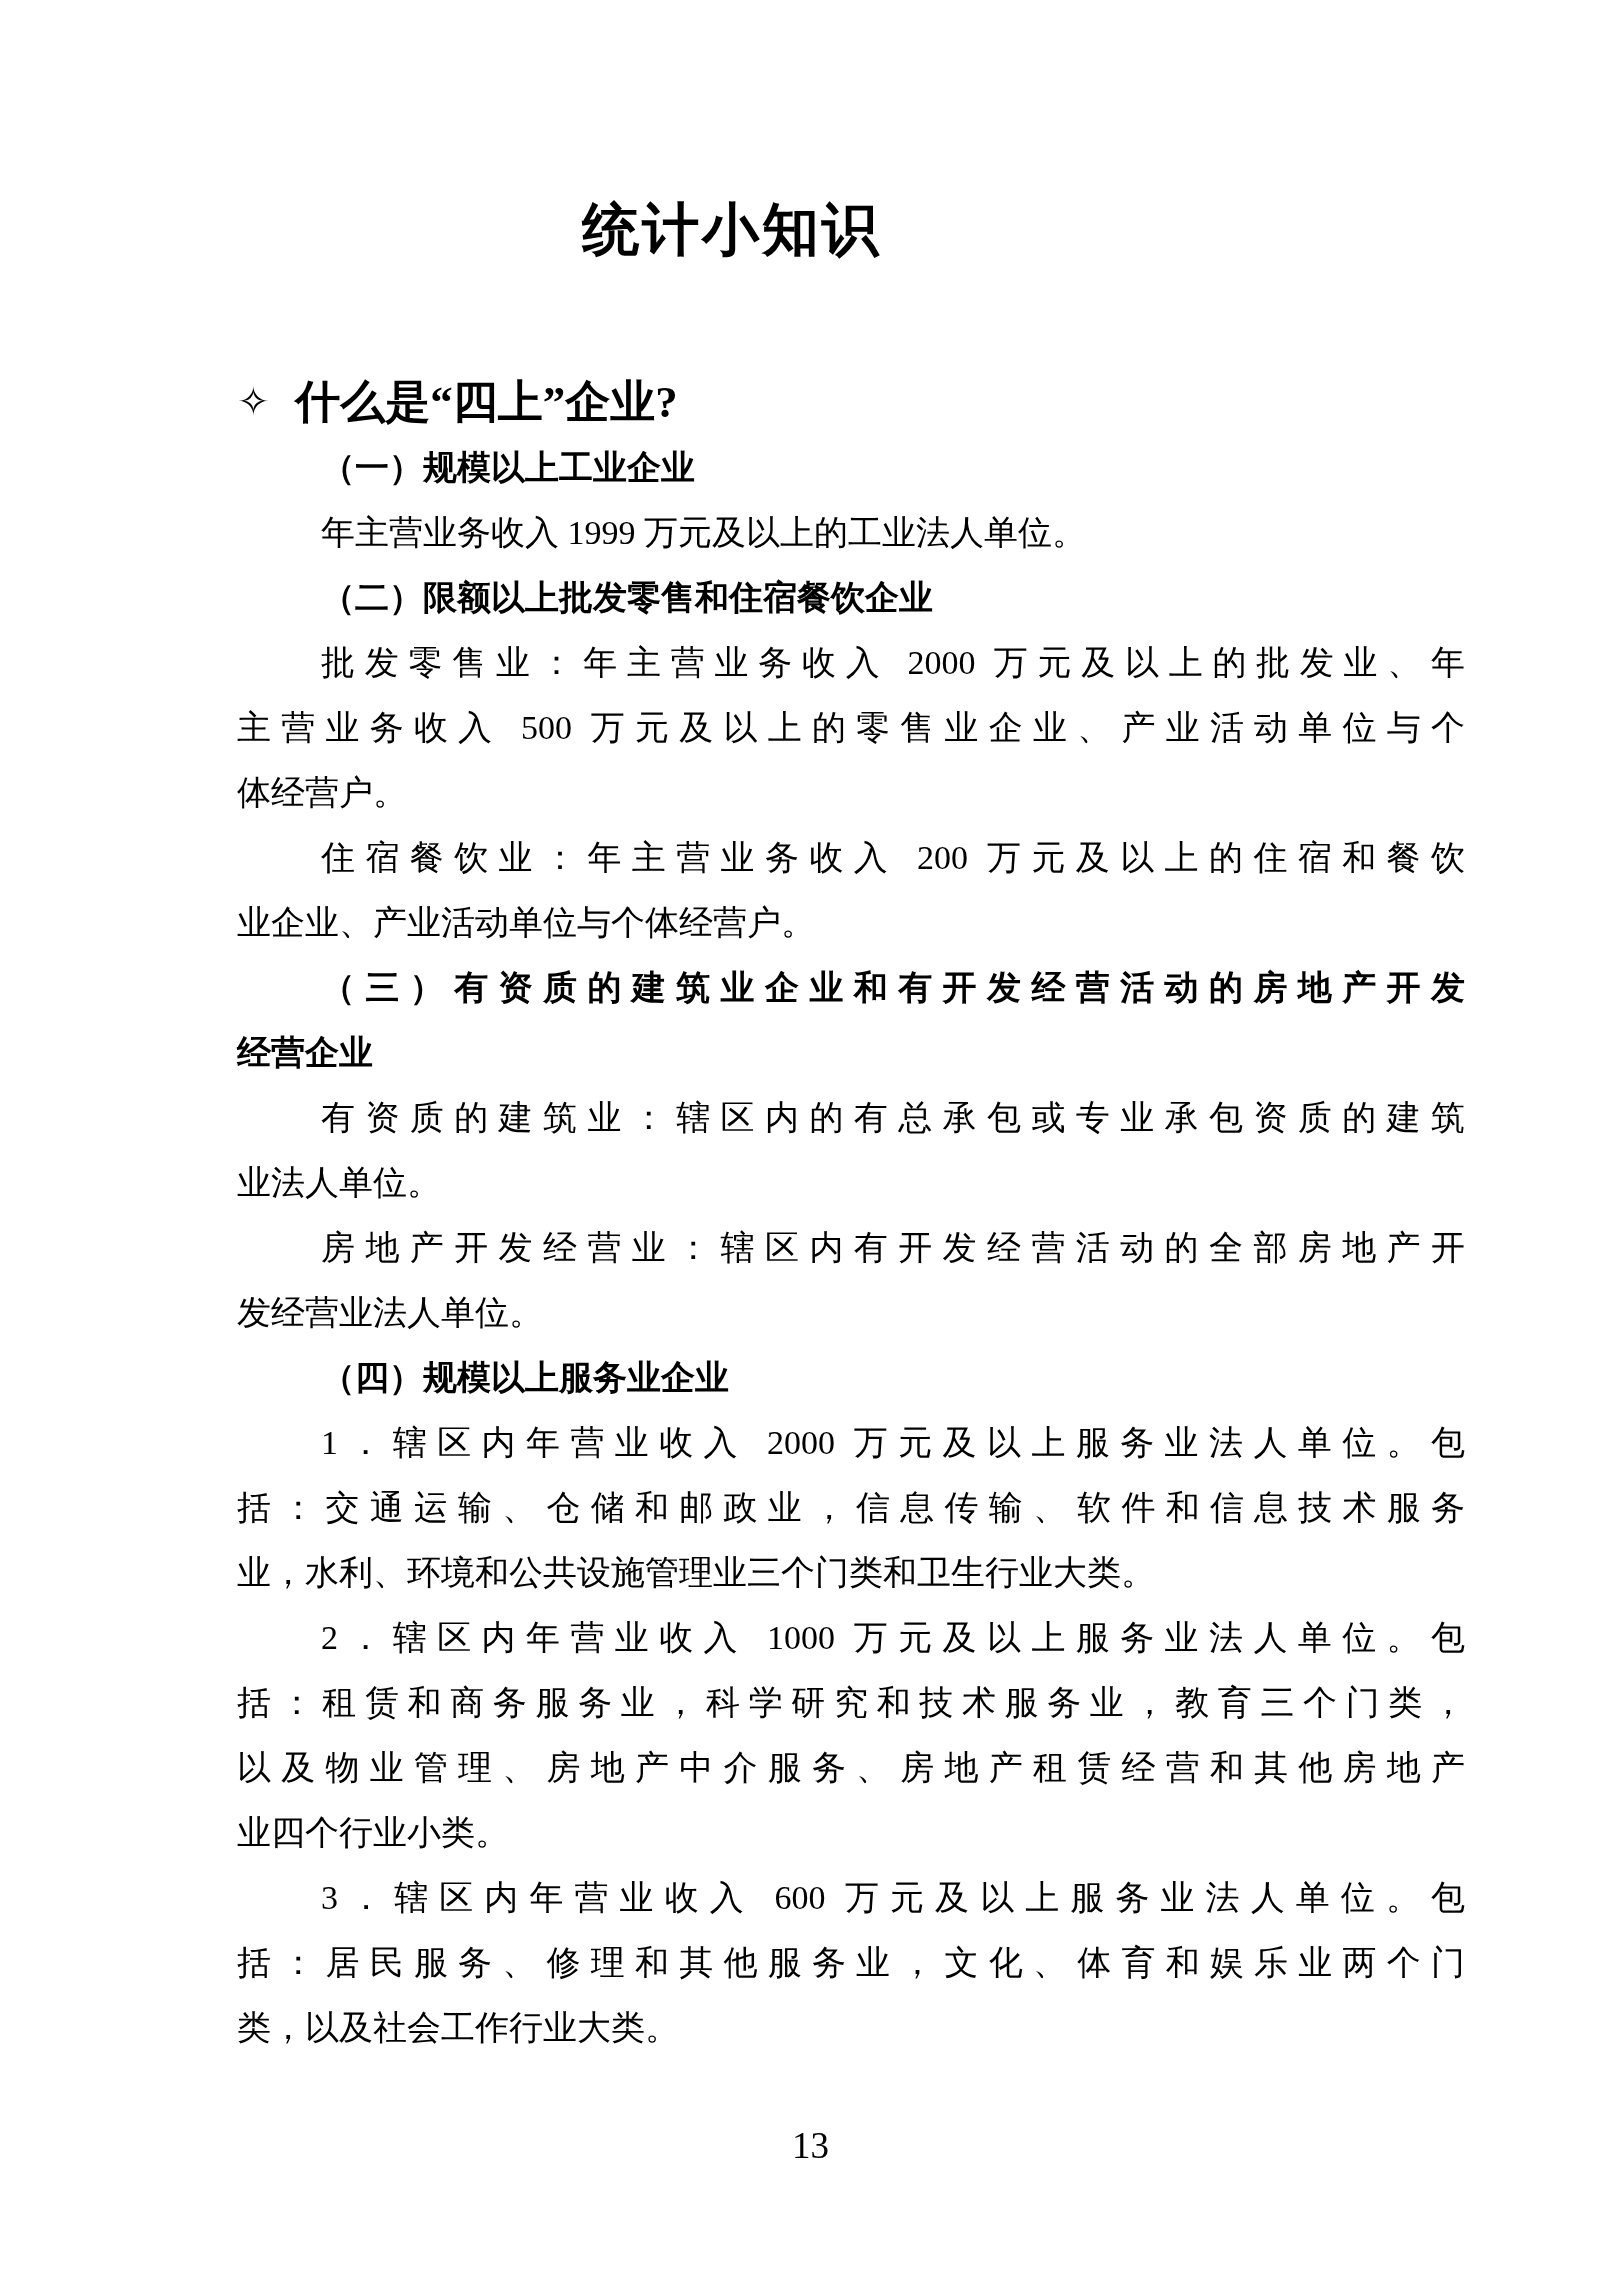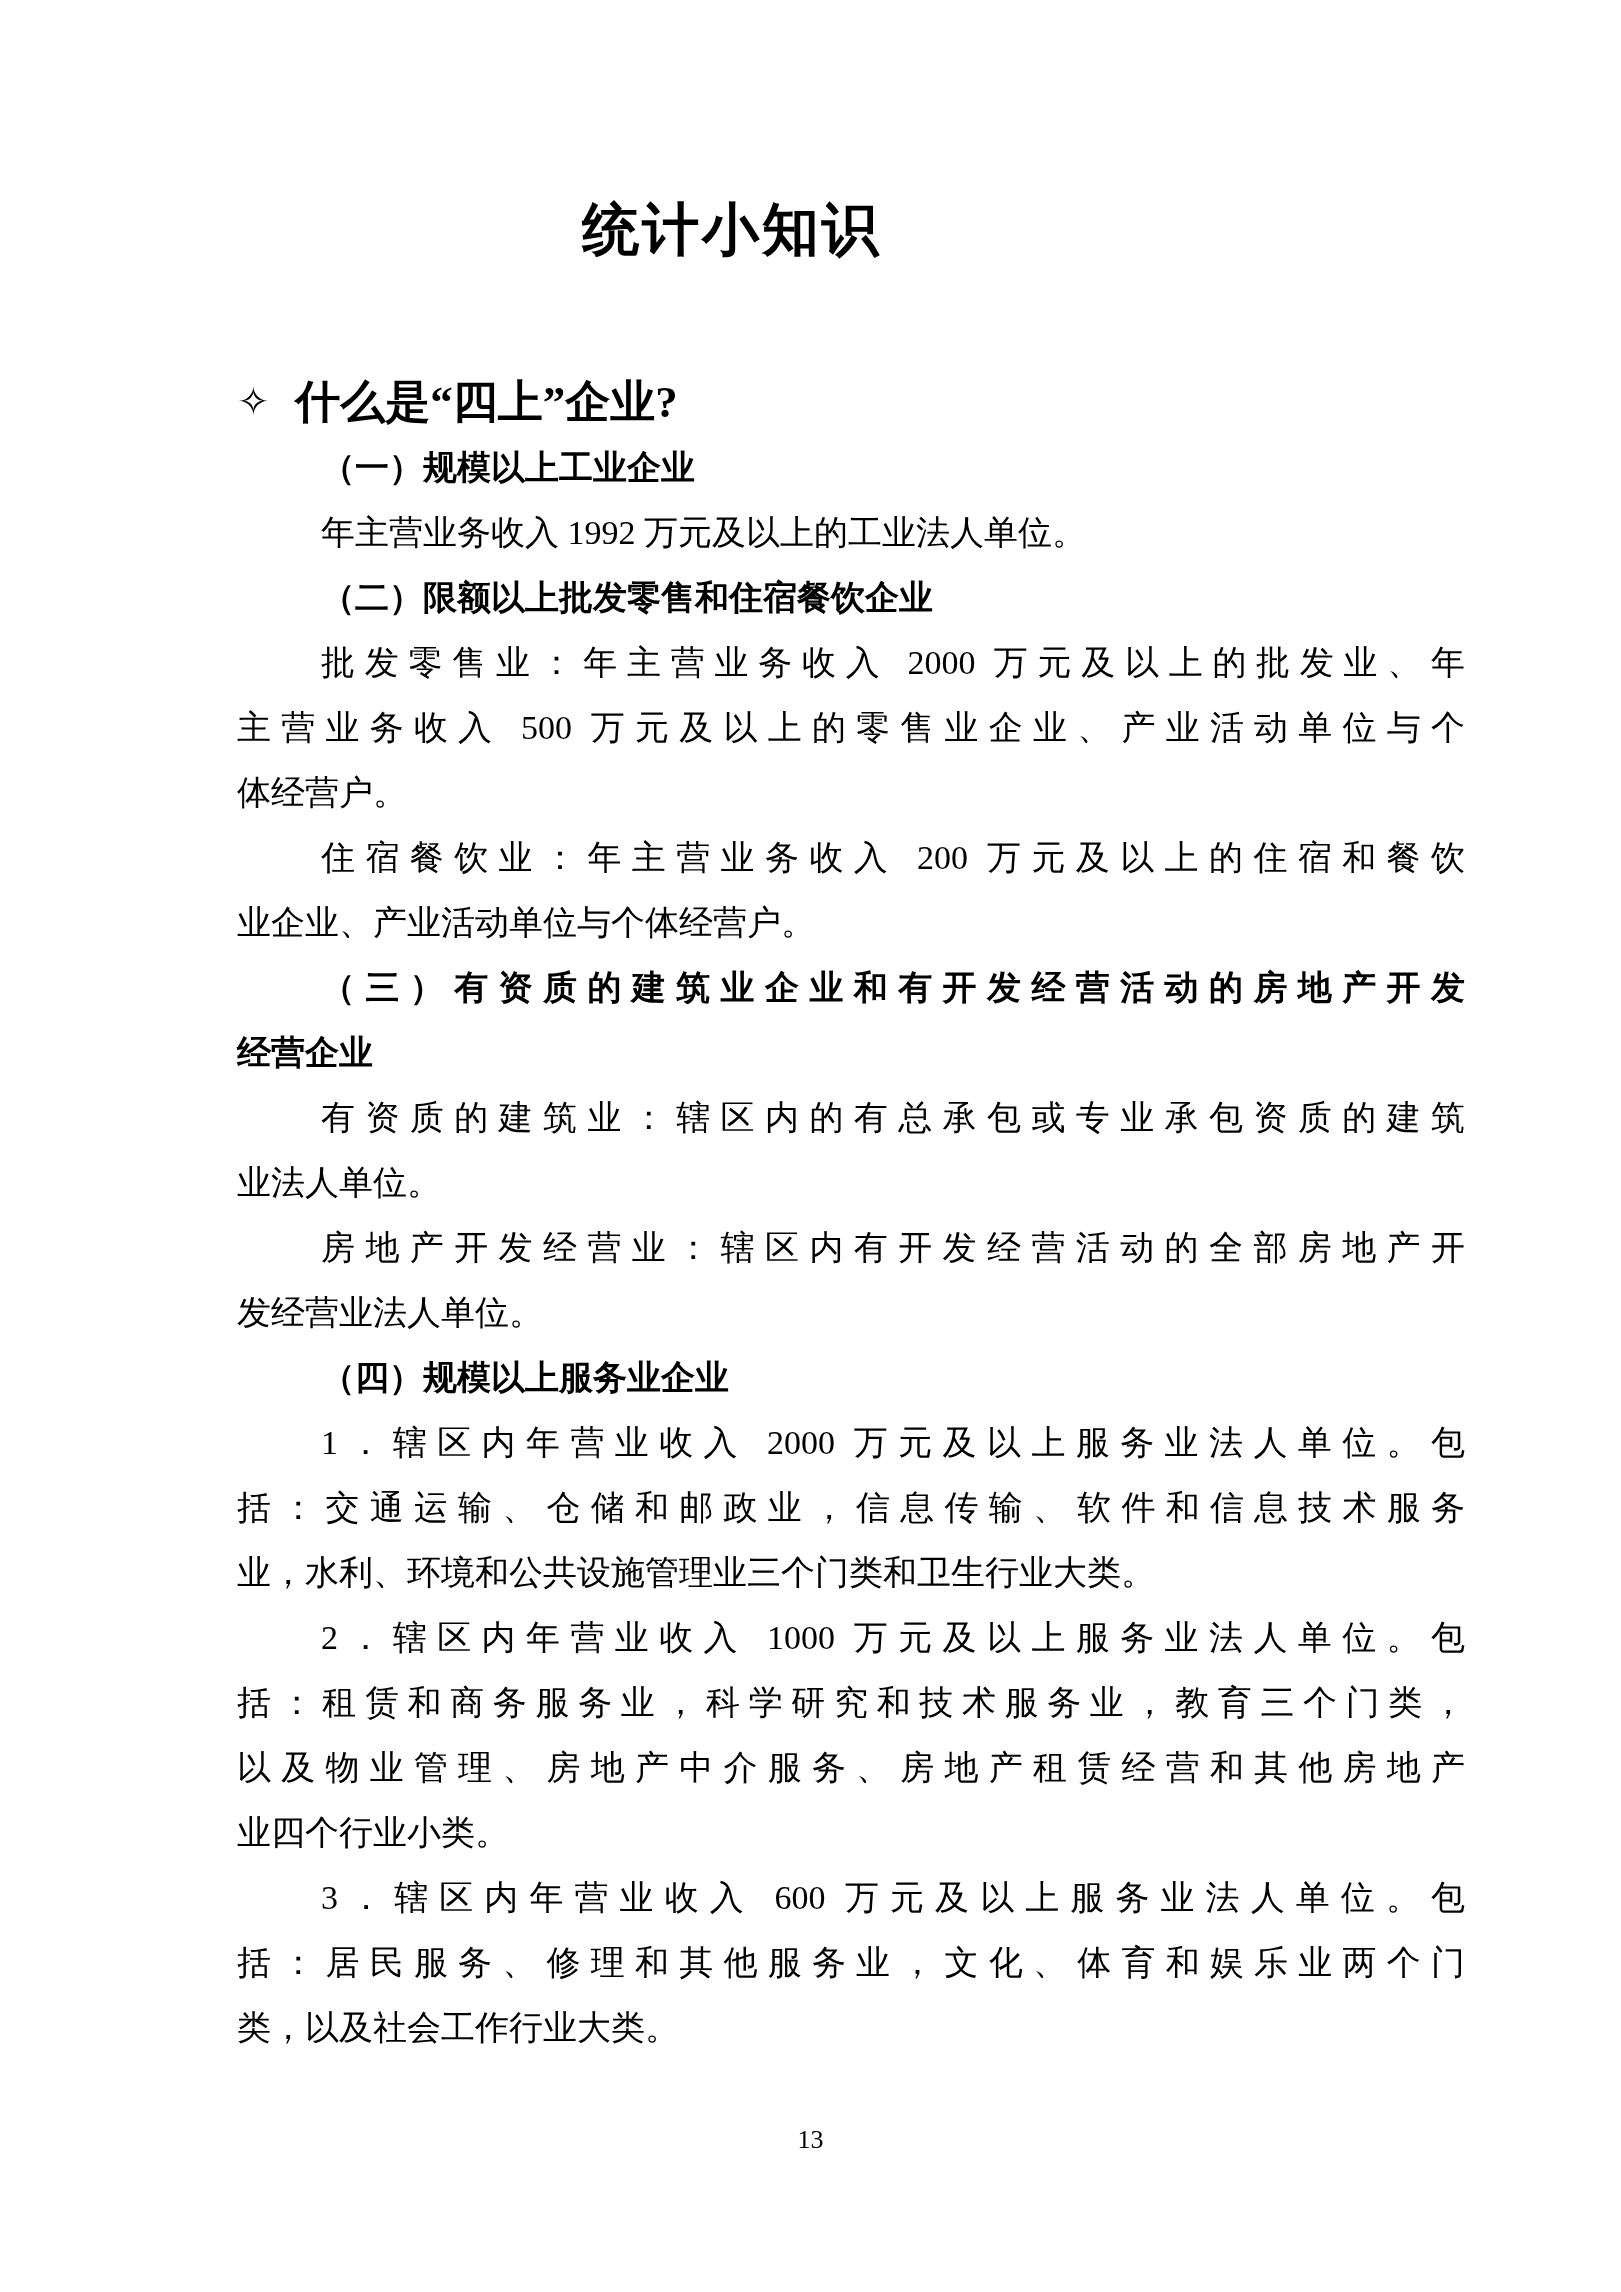--- a/index.html
+++ b/index.html
@@ -58,40 +58,40 @@
     margin-right: 25.5px;
     transform: translateY(-2px);
     font-weight: normal;
   }
   .page-number {
     position: absolute;
     top: 2127px;
     left: 0;
     width: 1621px;
     text-align: center;
-    font-size: 26px;
+    font-size: 37px;
     line-height: 1;
     color: #000000;
   }
 </style>
 </head>
 <body>
 
 <div class="page">
 
   <div class="doc-title">统计小知识</div>
 
   <div class="content">
 
     <div class="line h1">
       <span class="bullet">✧</span><span>什么是“四上”企业?</span>
     </div>
 
     <div class="line bold indent">（一）规模以上工业企业</div>
-    <div class="line indent">年主营业务收入 1992 万元及以上的工业法人单位。</div>
+    <div class="line indent">年主营业务收入 1999 万元及以上的工业法人单位。</div>
     <div class="line bold indent">（二）限额以上批发零售和住宿餐饮企业</div>
     <div class="line indent fill">批发零售业：年主营业务收入 2000 万元及以上的批发业、年</div>
     <div class="line fill">主营业务收入 500 万元及以上的零售业企业、产业活动单位与个</div>
     <div class="line">体经营户。</div>
     <div class="line indent fill">住宿餐饮业：年主营业务收入 200 万元及以上的住宿和餐饮</div>
     <div class="line">业企业、产业活动单位与个体经营户。</div>
     <div class="line bold indent fill">（三）有资质的建筑业企业和有开发经营活动的房地产开发</div>
     <div class="line bold">经营企业</div>
     <div class="line indent fill">有资质的建筑业：辖区内的有总承包或专业承包资质的建筑</div>
     <div class="line">业法人单位。</div>

